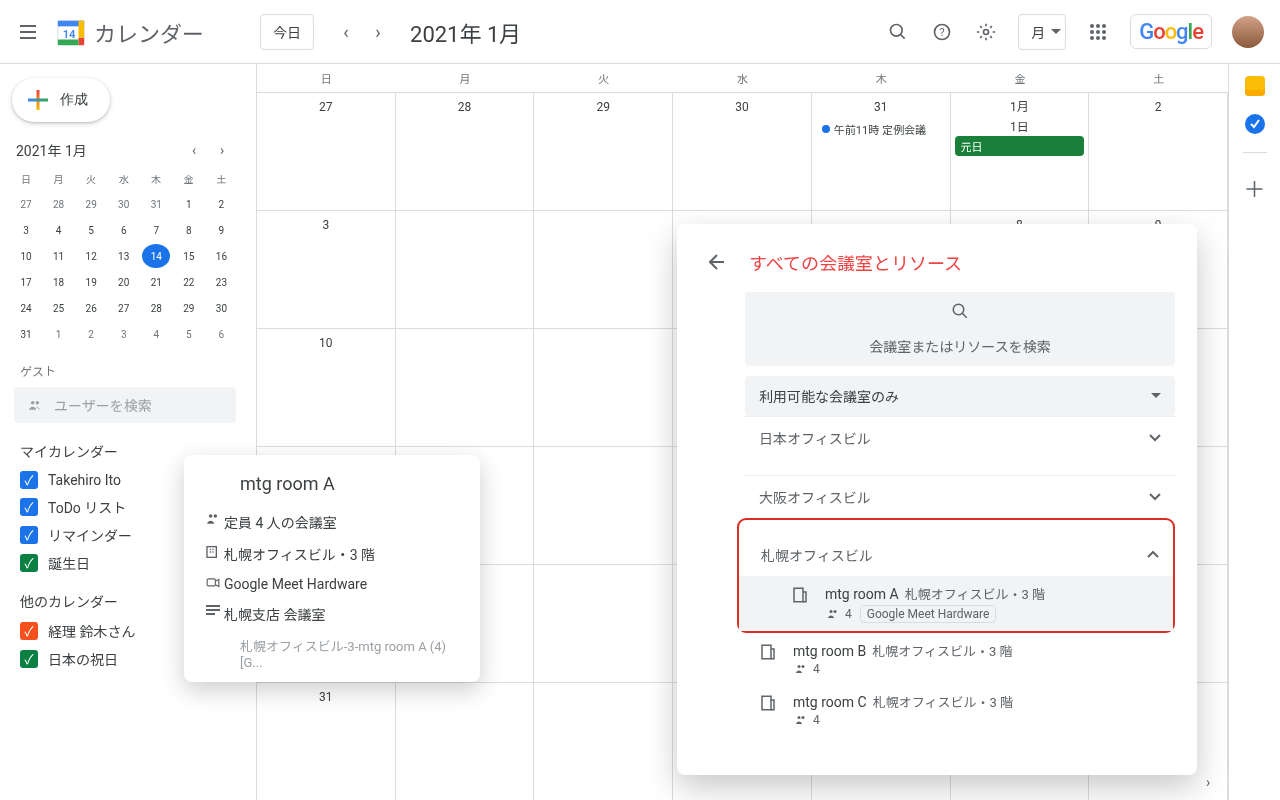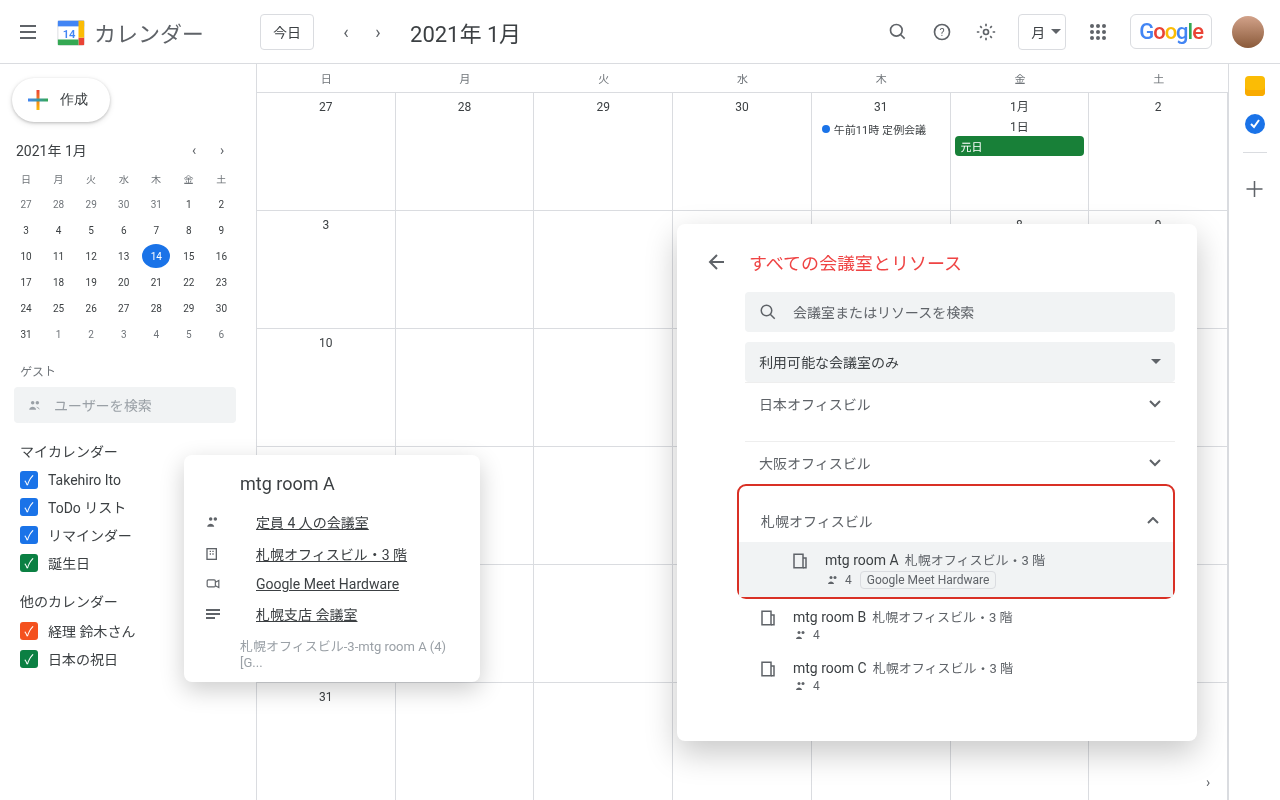--- a/index.html
+++ b/index.html
@@ -54,29 +54,29 @@
 .dot { width: 8px; height: 8px; border-radius: 50%; flex-shrink: 0; }
 
 .right-rail { width: 52px; border-left: 1px solid #dadce0; display: flex; flex-direction: column; align-items: center; padding-top: 12px; gap: 18px; }
 .rail-icon { width: 20px; height: 20px; border-radius: 4px; position: relative; }
 .rail-yellow { background: #fbbc05; box-shadow: inset 0 -6px 0 #f9ab00; }
 .rail-blue { background: #1a73e8; border-radius: 50%; display:flex; align-items:center; justify-content:center; color:#fff; }
 
 
 .tooltip { position: absolute; left: 184px; top: 455px; width: 296px; background: #fff; border-radius: 8px; box-shadow: 0 8px 24px rgba(0,0,0,0.2); padding: 18px 18px 12px; z-index: 20; }
 .tooltip-title { font-size: 18px; color: #3c4043; margin-bottom: 12px; margin-left: 38px; }
-.tip-row { display: flex; align-items: center; gap: 32px; padding: 6px 0; font-size: 14px; color: #3c4043; text-decoration: underline; }
+.tip-row { display: flex; align-items: flex-start; gap: 0; padding: 6px 0; font-size: 14px; color: #3c4043; }
 .tip-row .ti { width: 22px; color: #5f6368; display:flex; justify-content:center; }
 .tip-foot { font-size: 13px; color: #9aa0a6; margin-left: 38px; padding-top: 6px; }
 
 
 .rooms-panel { position: absolute; left: 420px; top: 160px; width: 520px; background: #fff; border-radius: 8px; box-shadow: 0 12px 32px rgba(0,0,0,0.22); padding: 22px 22px 40px; z-index: 10; }
 .rp-head { display: flex; align-items: center; gap: 18px; margin-bottom: 14px; }
 .rp-title { font-size: 18px; color: #ef4444; }
-.rp-search { display: flex; align-items: center; gap: 16px; background: #f1f3f4; border-radius: 4px; padding: 10px 14px; margin-left: 46px; margin-bottom: 10px; color: #5f6368; }
+.rp-search { display: flex; align-items: center; gap: 16px; background: #f1f3f4; border-radius: 4px; padding: 10px 14px; margin-left: 46px; margin-bottom: 10px; color: #5f6368; flex-direction: column; }
 .rp-filter { display: flex; align-items: center; justify-content: space-between; background: #f1f3f4; border-radius: 4px; padding: 10px 14px; margin-left: 46px; font-size: 14px; color: #3c4043; }
 .rp-building { display: flex; align-items: center; justify-content: space-between; padding: 11px 14px; margin-left: 46px; font-size: 14px; color: #5f6368; border-top: 1px solid #eee; cursor: pointer; }
 .rp-building:first-of-type { border-top: none; margin-top: 14px; }
 .rp-building.expanded { color: #5f6368; }
 .highlight-box { border: 2px solid #d93025; margin-left: 38px; border-radius: 9px; }
 .highlight-box .rp-building { margin-left: 8px; }
 .room-item { display: flex; gap: 14px; padding: 8px 14px 8px 52px; align-items: flex-start; }
 .room-item.sel { background: #f1f3f4; }
 .room-icon { width: 20px; margin-top: 2px; color: #5f6368; }
 .room-name { font-size: 14px; color: #3c4043; }

